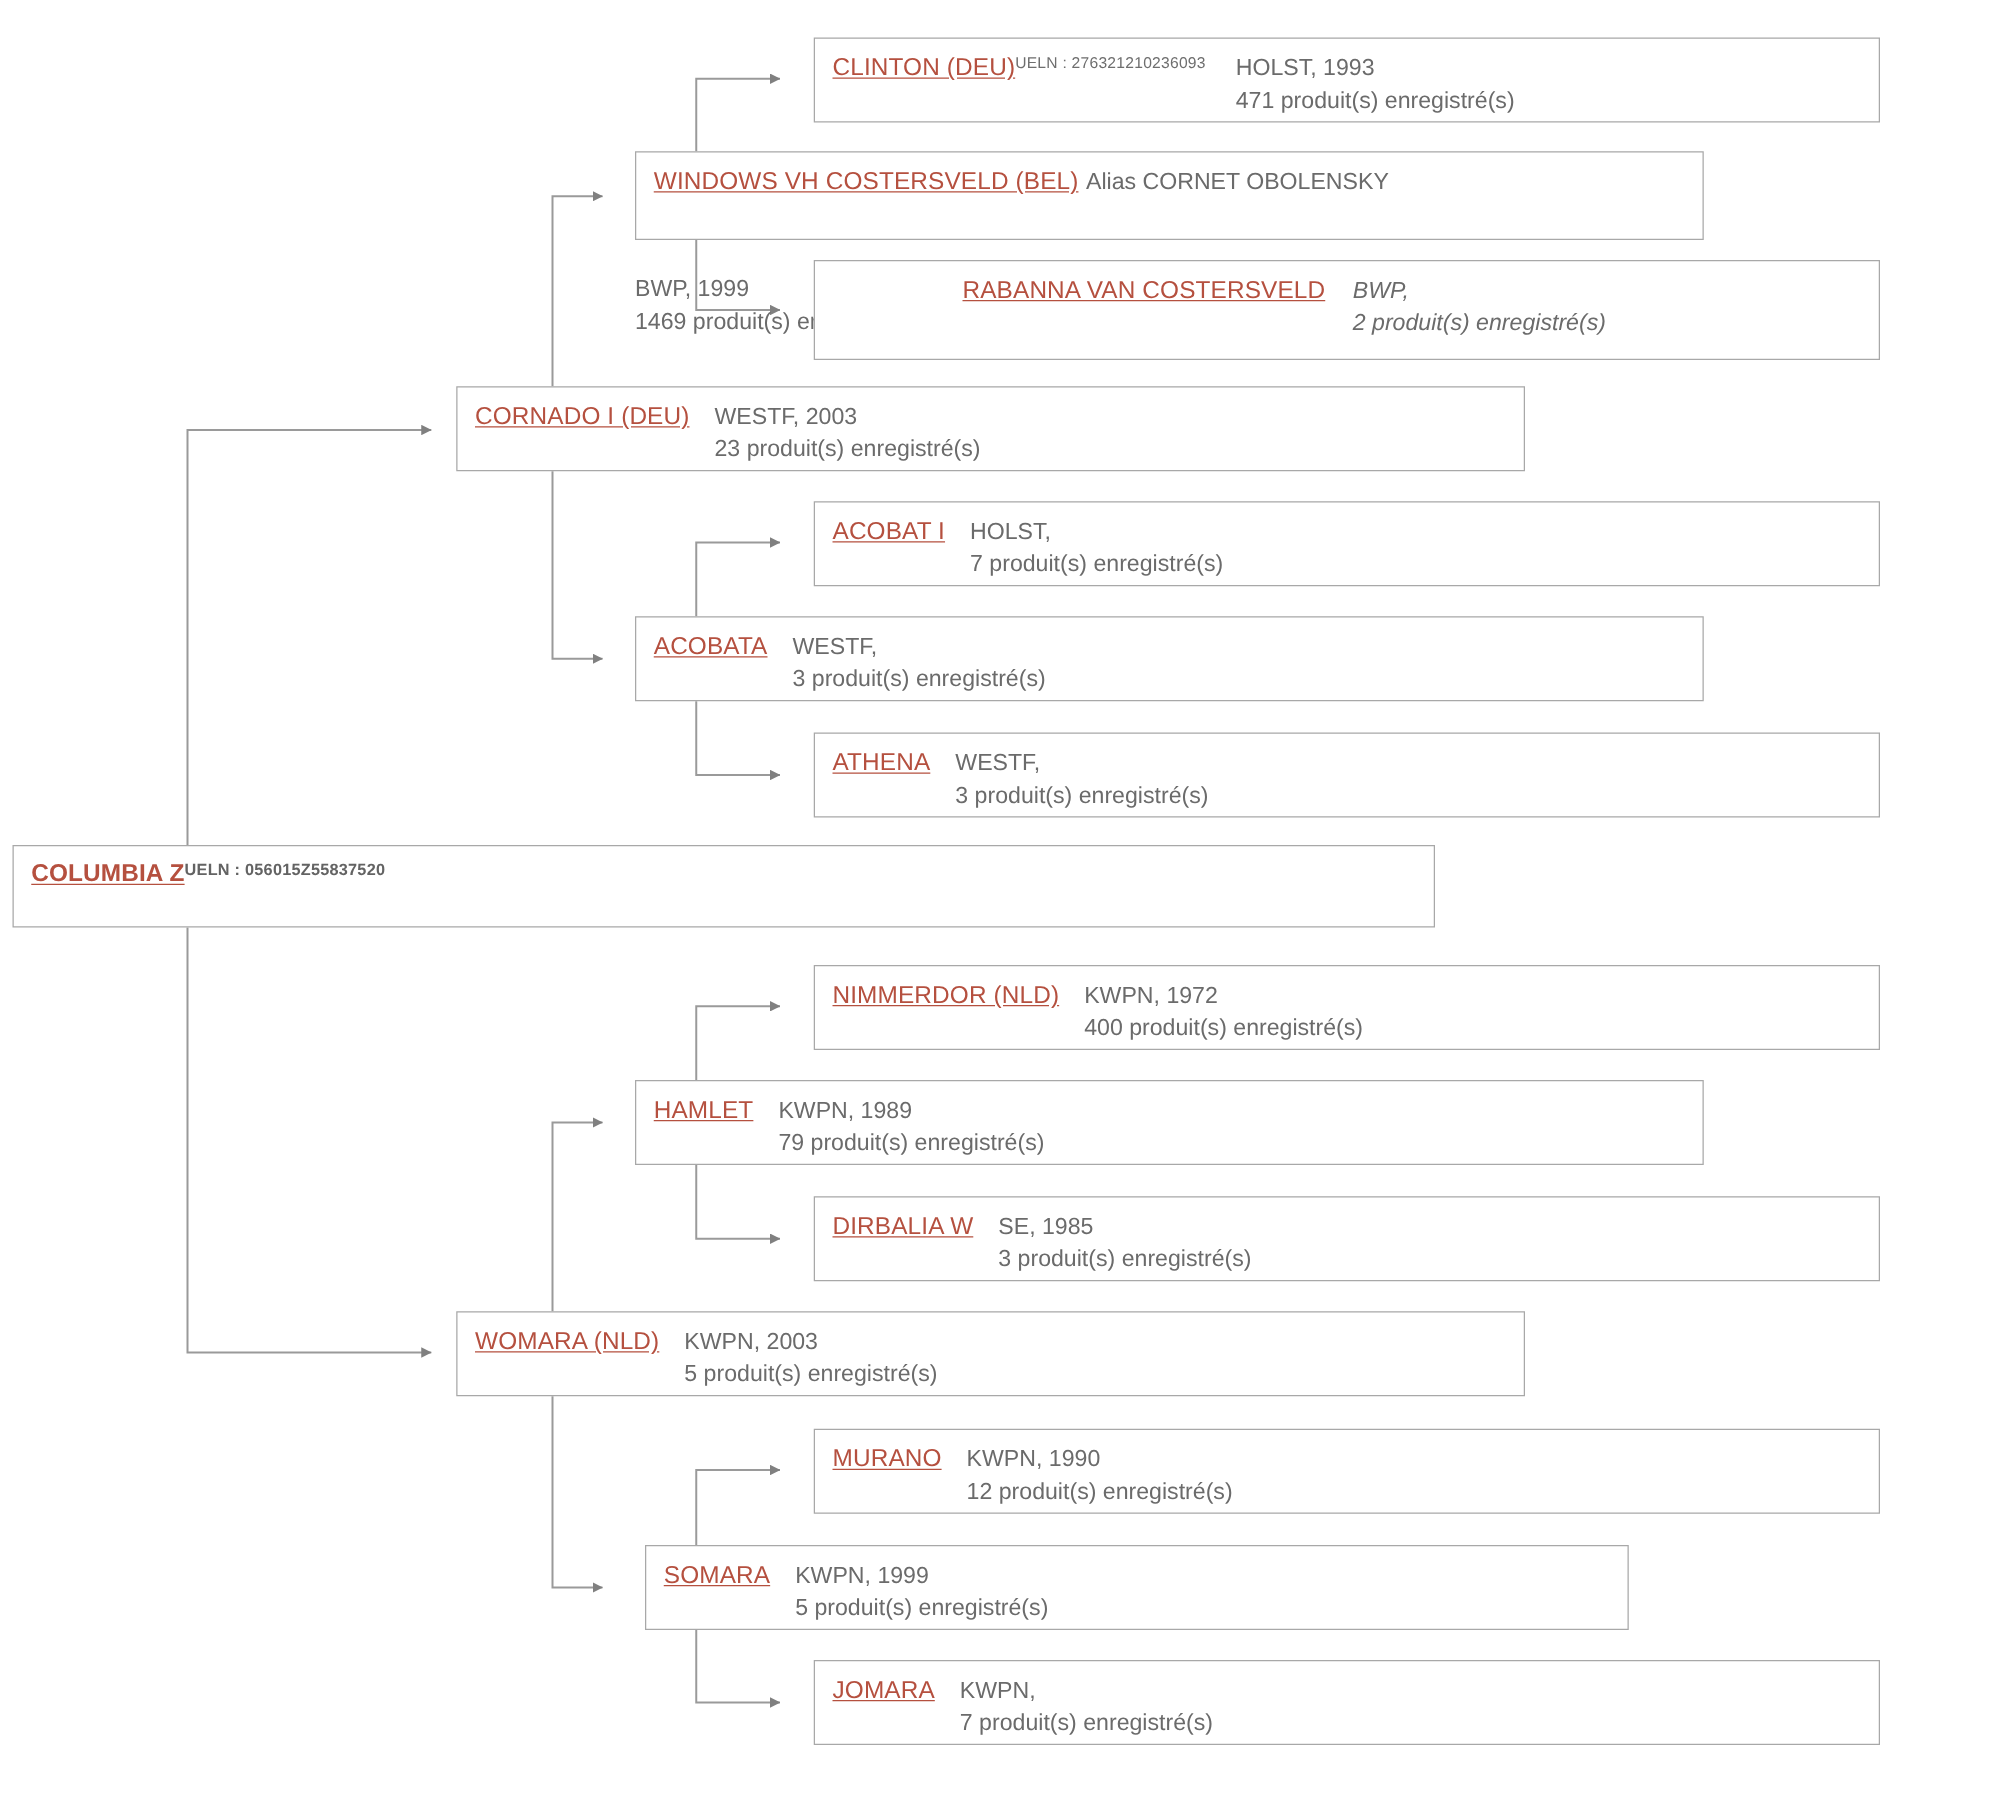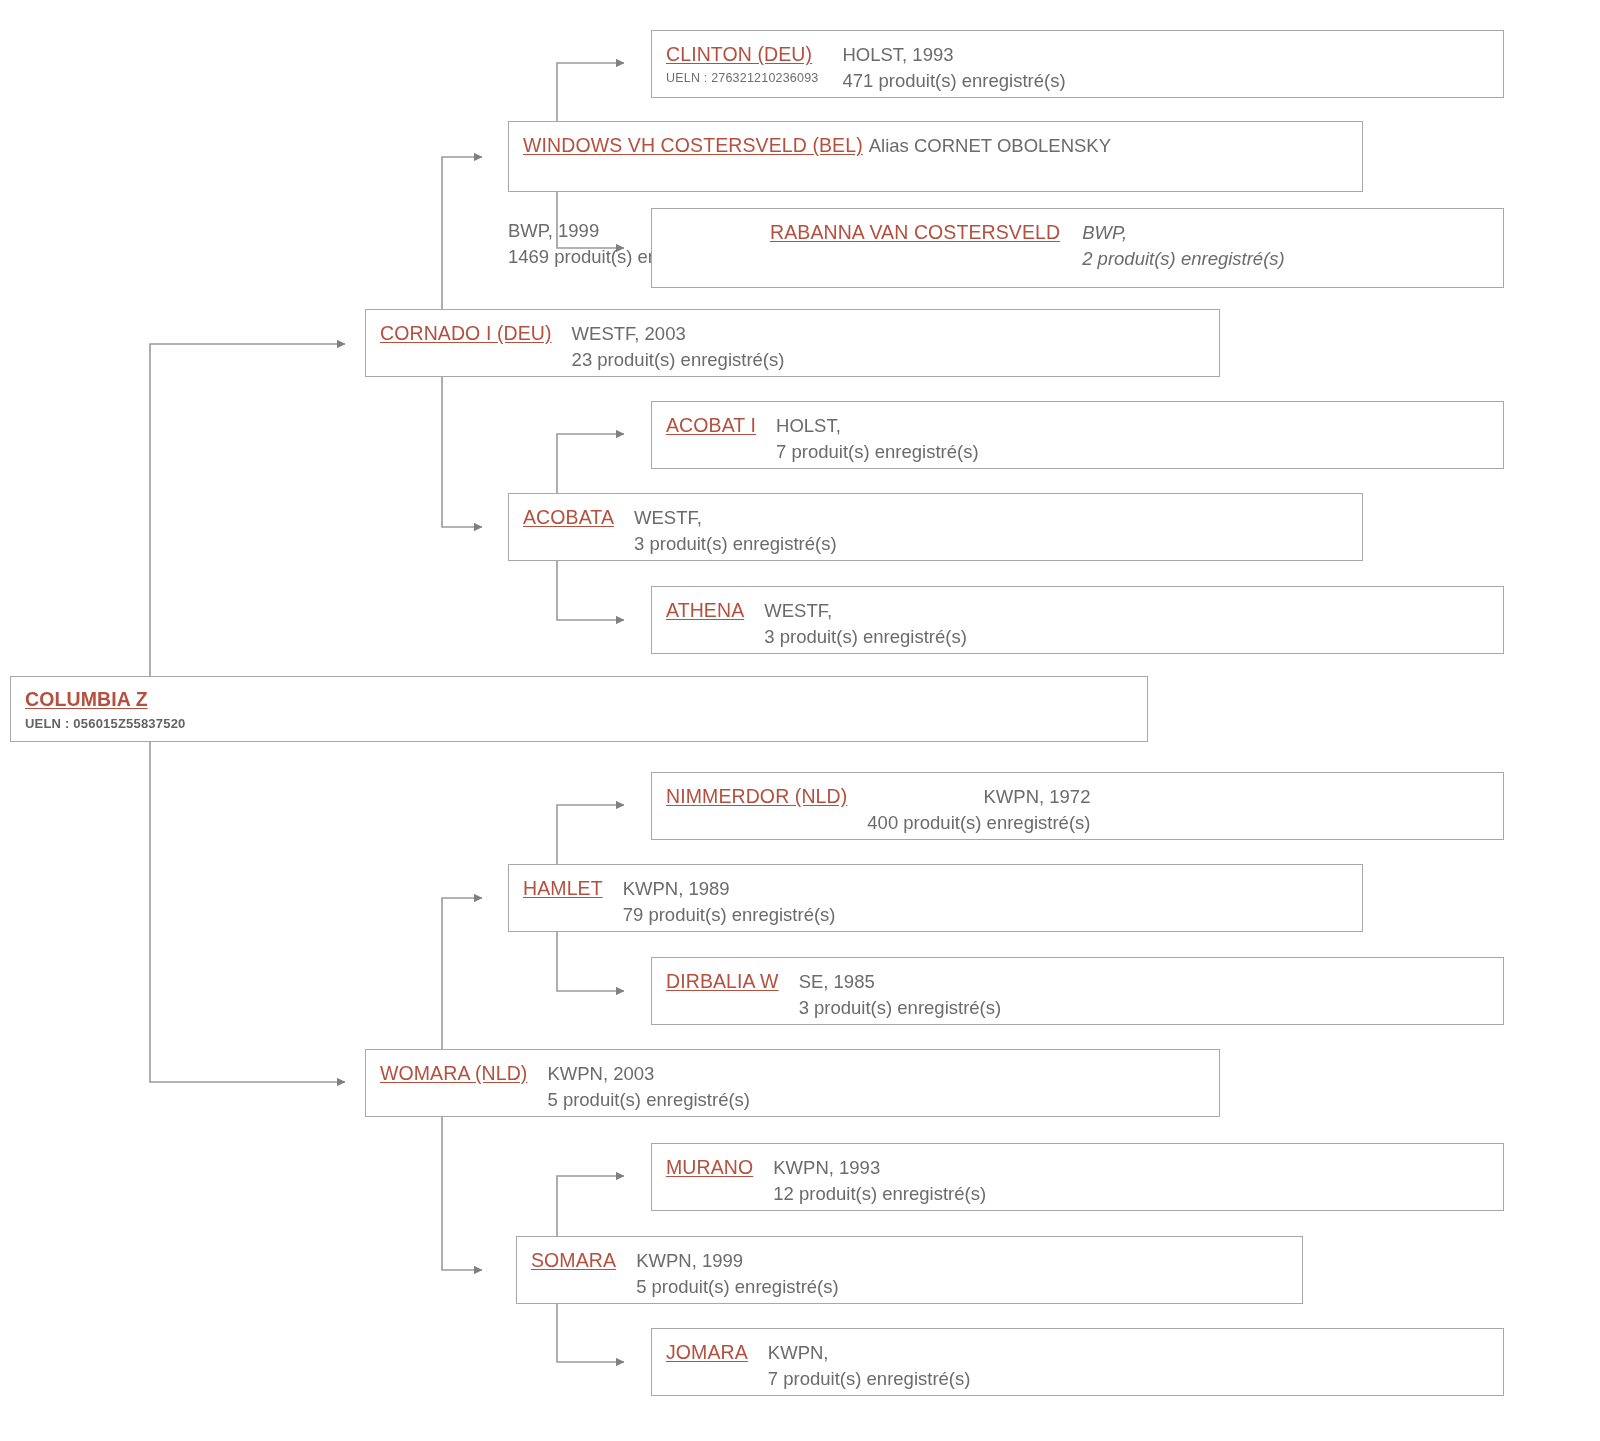--- a/index.html
+++ b/index.html
@@ -45,21 +45,21 @@
     margin-top:1px;
     white-space:nowrap;
   }
   .ueln.root{font-weight:bold;font-size:13px;color:#636363;}
   .meta{
     font-size:18.5px;
     color:#6b6b6b;
     white-space:nowrap;
   }
   .meta .iso{color:#b5503f;}
-  .left-col{display:flex;flex-direction:column;}
+  .left-col{display:flex;flex-direction:row;}
   .right-col{display:flex;flex-direction:column;}
   .gap-a{margin-left:16px;}
 
   
   .overflow-meta{
     position:absolute;
     z-index:2;
     font-size:18.5px;
     color:#6b6b6b;
     line-height:1.42;
@@ -184,21 +184,21 @@
       <div class="left-col">
         <span class="nm root">COLUMBIA Z</span>
         <span class="ueln root">UELN : 056015Z55837520</span>
       </div>
     </div>
   </div>
 
   <div class="node" style="left:651px;top:772px;width:853px;height:68px;">
     <div class="row">
       <span class="nm">NIMMERDOR (NLD)</span>
-      <div class="right-col" style="margin-left:20px;text-align:right;">
+      <div class="right-col" style="margin-left:20px;">
         <span class="meta">KWPN, 1972</span>
         <span class="meta">400 produit(s) enregistré(s)</span>
       </div>
     </div>
   </div>
 
   <div class="node" style="left:508px;top:864px;width:855px;height:68px;">
     <div class="row">
       <span class="nm">HAMLET</span>
       <div class="right-col" style="margin-left:20px;">
@@ -225,21 +225,21 @@
         <span class="meta">KWPN, 2003</span>
         <span class="meta">5 produit(s) enregistré(s)</span>
       </div>
     </div>
   </div>
 
   <div class="node" style="left:651px;top:1143px;width:853px;height:68px;">
     <div class="row">
       <span class="nm">MURANO</span>
       <div class="right-col" style="margin-left:20px;">
-        <span class="meta">KWPN, 1993</span>
+        <span class="meta">KWPN, 1990</span>
         <span class="meta">12 produit(s) enregistré(s)</span>
       </div>
     </div>
   </div>
 
   <div class="node" style="left:516px;top:1236px;width:787px;height:68px;">
     <div class="row">
       <span class="nm">SOMARA</span>
       <div class="right-col" style="margin-left:20px;">
         <span class="meta">KWPN, 1999</span>

